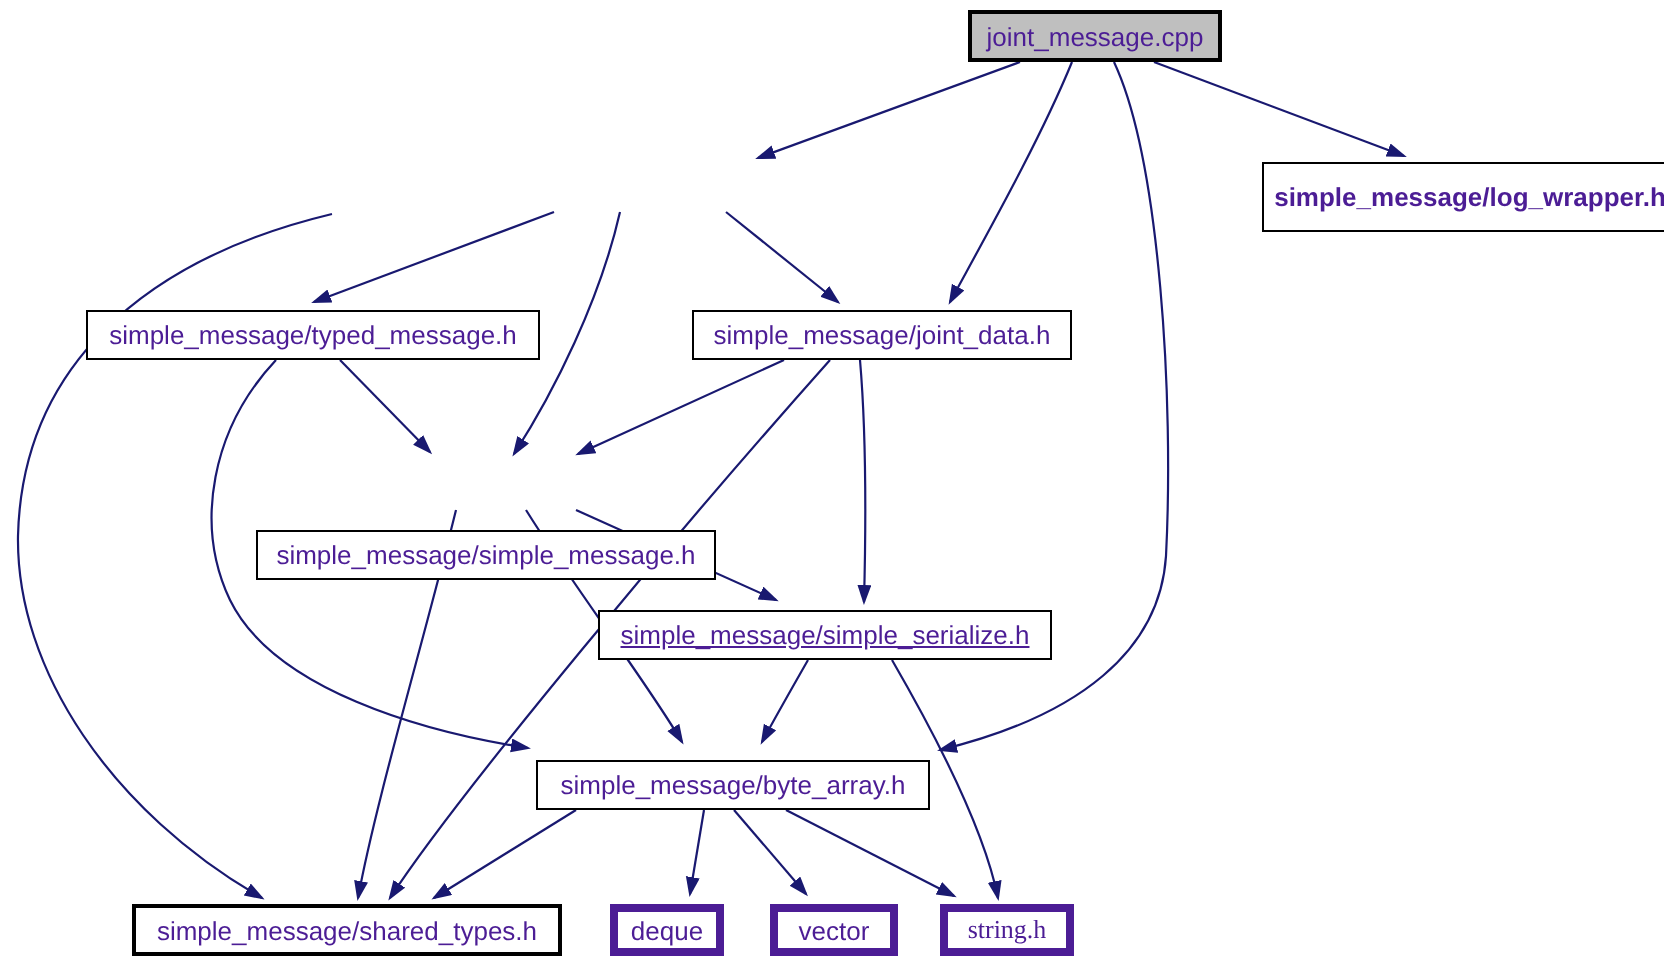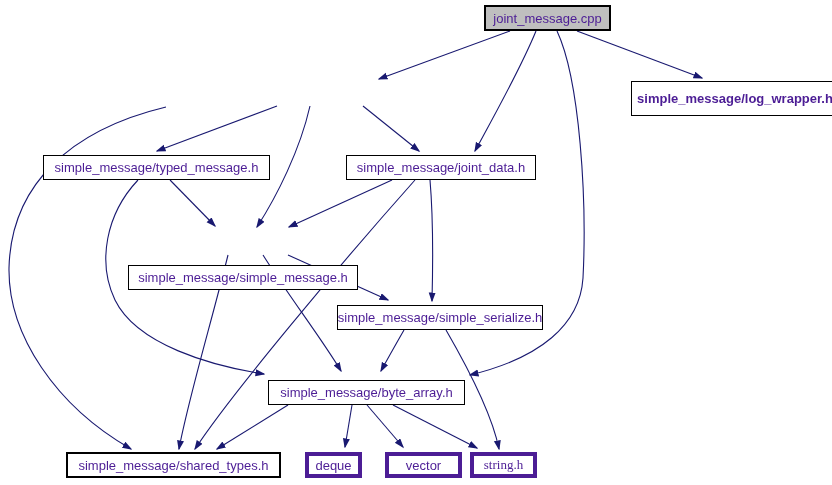--- a/index.html
+++ b/index.html
@@ -88,25 +88,25 @@
 
 
   <div class="node" style="left:631px;top:81px;width:208px;height:35px;font-weight:bold;">simple_message/log_wrapper.h</div>
 
   <div class="node" style="left:43px;top:155px;width:227px;height:25px;">simple_message/typed_message.h</div>
 
   <div class="node" style="left:346px;top:155px;width:190px;height:25px;">simple_message/joint_data.h</div>
 
   <div class="node" style="left:128px;top:230px;width:230px;height:25px;margin-top:35px;">simple_message/simple_message.h</div>
 
-  <div class="node" style="left:337px;top:305px;width:206px;height:25px;">simple_message/simple_serialize.h</div>
+  <div class="node" style="left:299px;top:305px;width:227px;height:25px;text-decoration:underline;">simple_message/simple_serialize.h</div>
 
   <div class="node" style="left:268px;top:380px;width:197px;height:25px;">simple_message/byte_array.h</div>
 
   <div class="node bold" style="left:66px;top:452px;width:215px;height:26px;">simple_message/shared_types.h</div>
 
   <div class="node system" style="left:305px;top:452px;width:57px;height:26px;">deque</div>
 
-  <div class="node system" style="left:385px;top:452px;width:77px;height:26px;">vector</div>
+  <div class="node system" style="left:385px;top:452px;width:64px;height:26px;">vector</div>
 
   <div class="node system" style="left:470px;top:452px;width:67px;height:26px;font-family:Liberation Serif, serif;">string.h</div>
 
 </div>
 
 </body></html>

